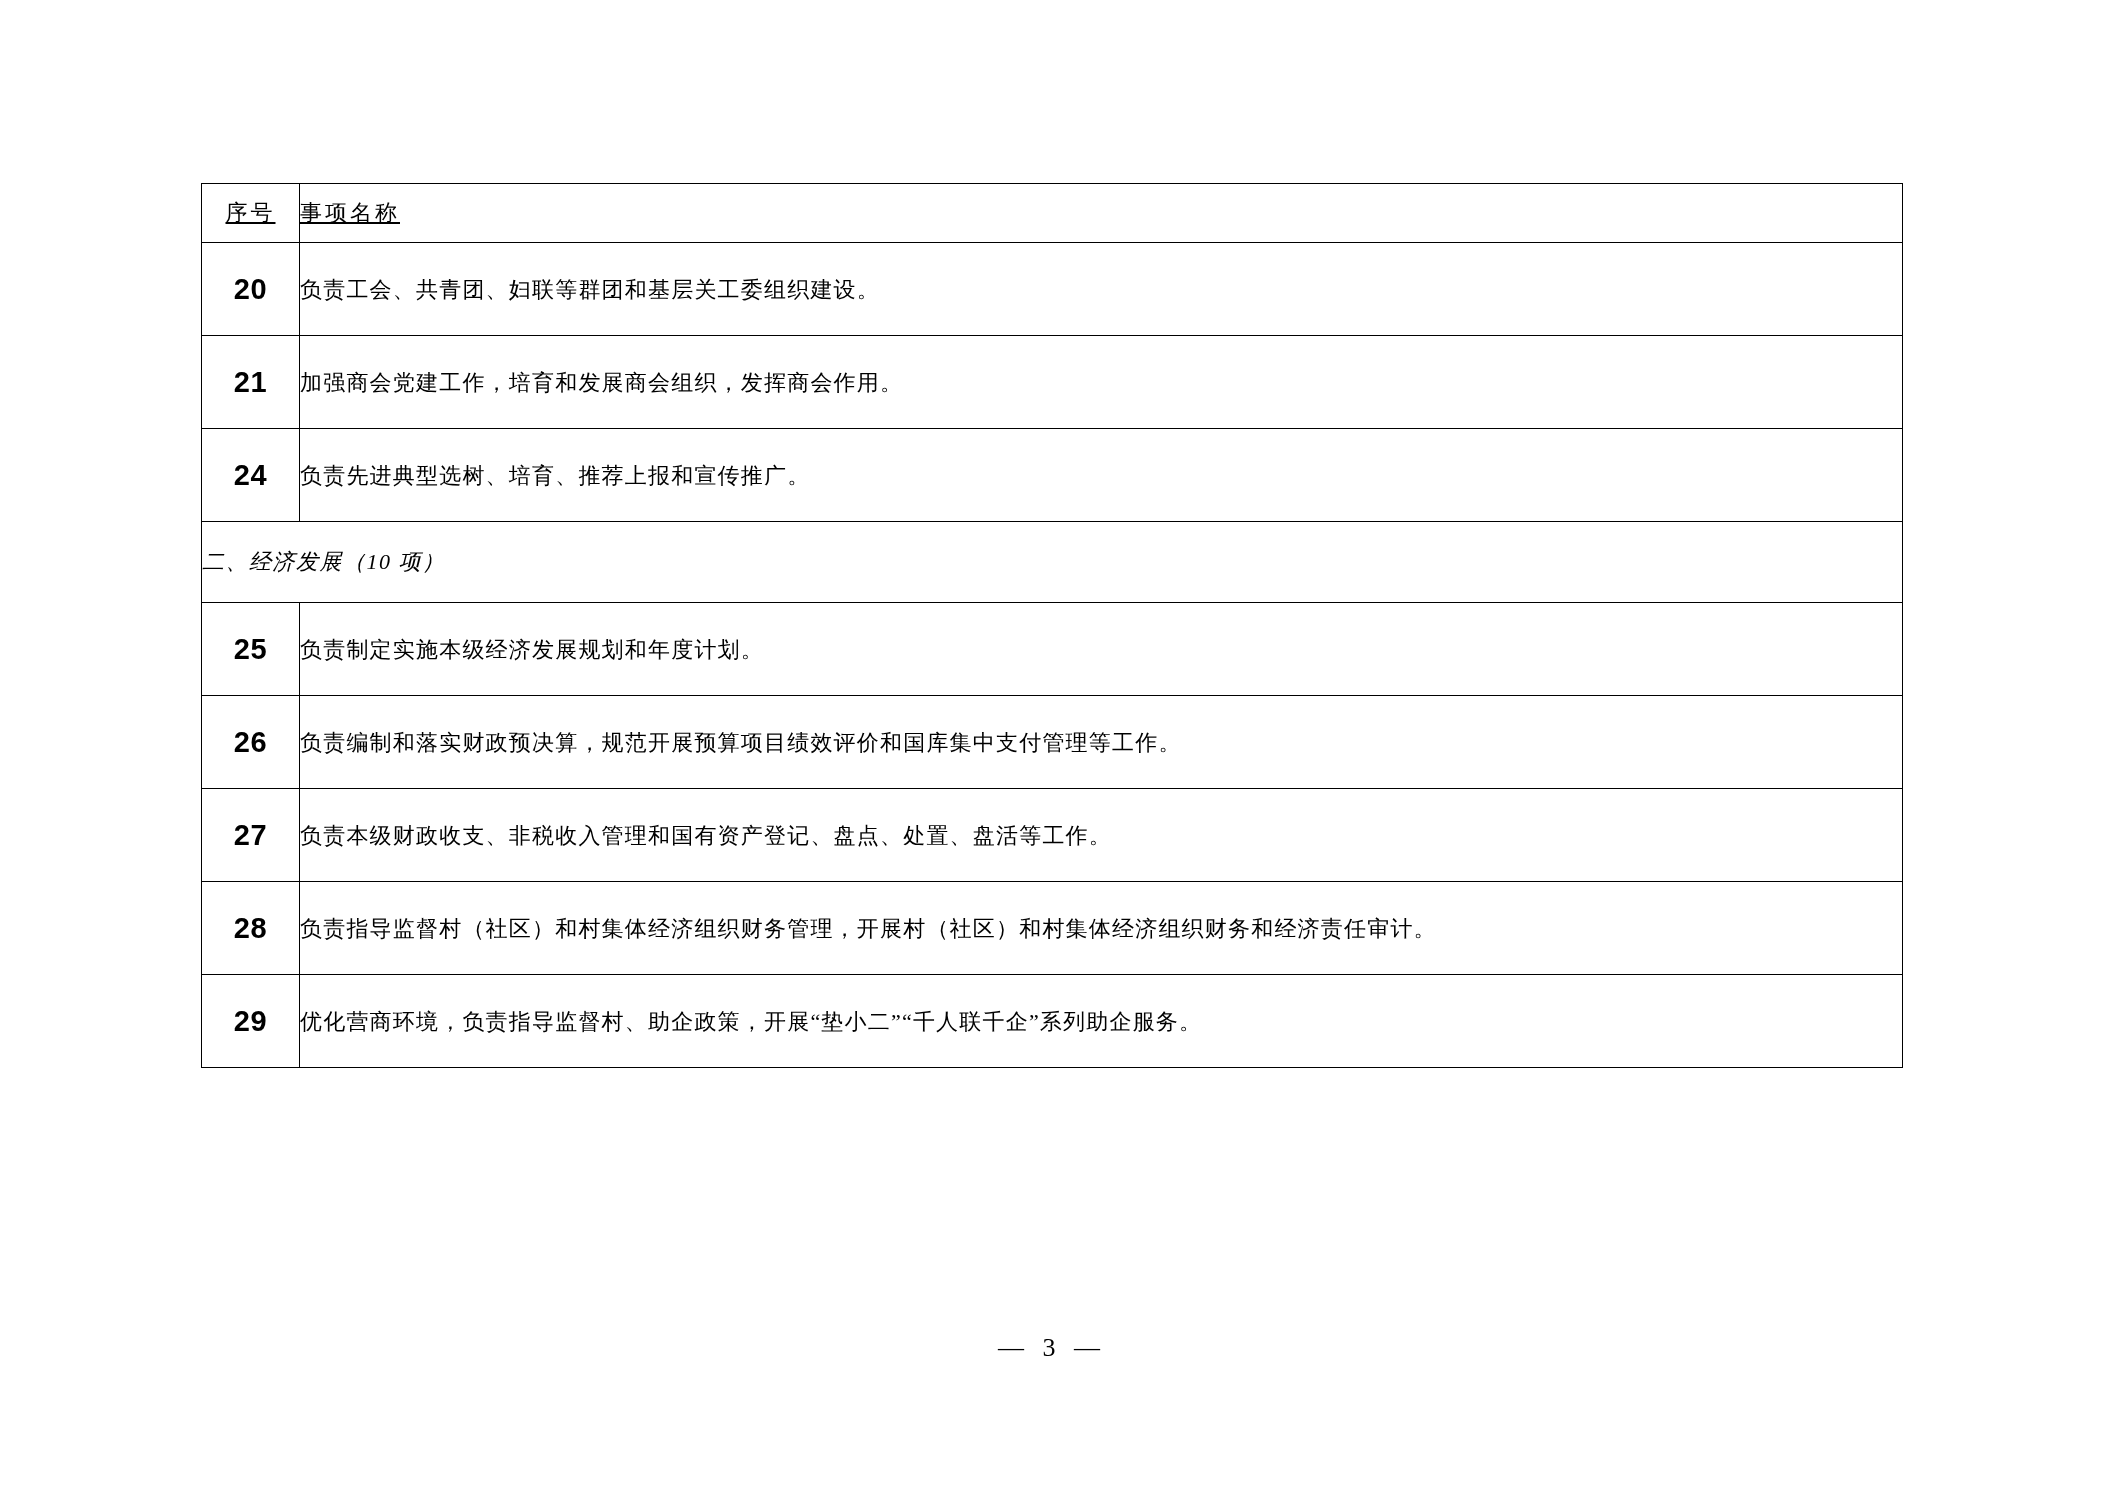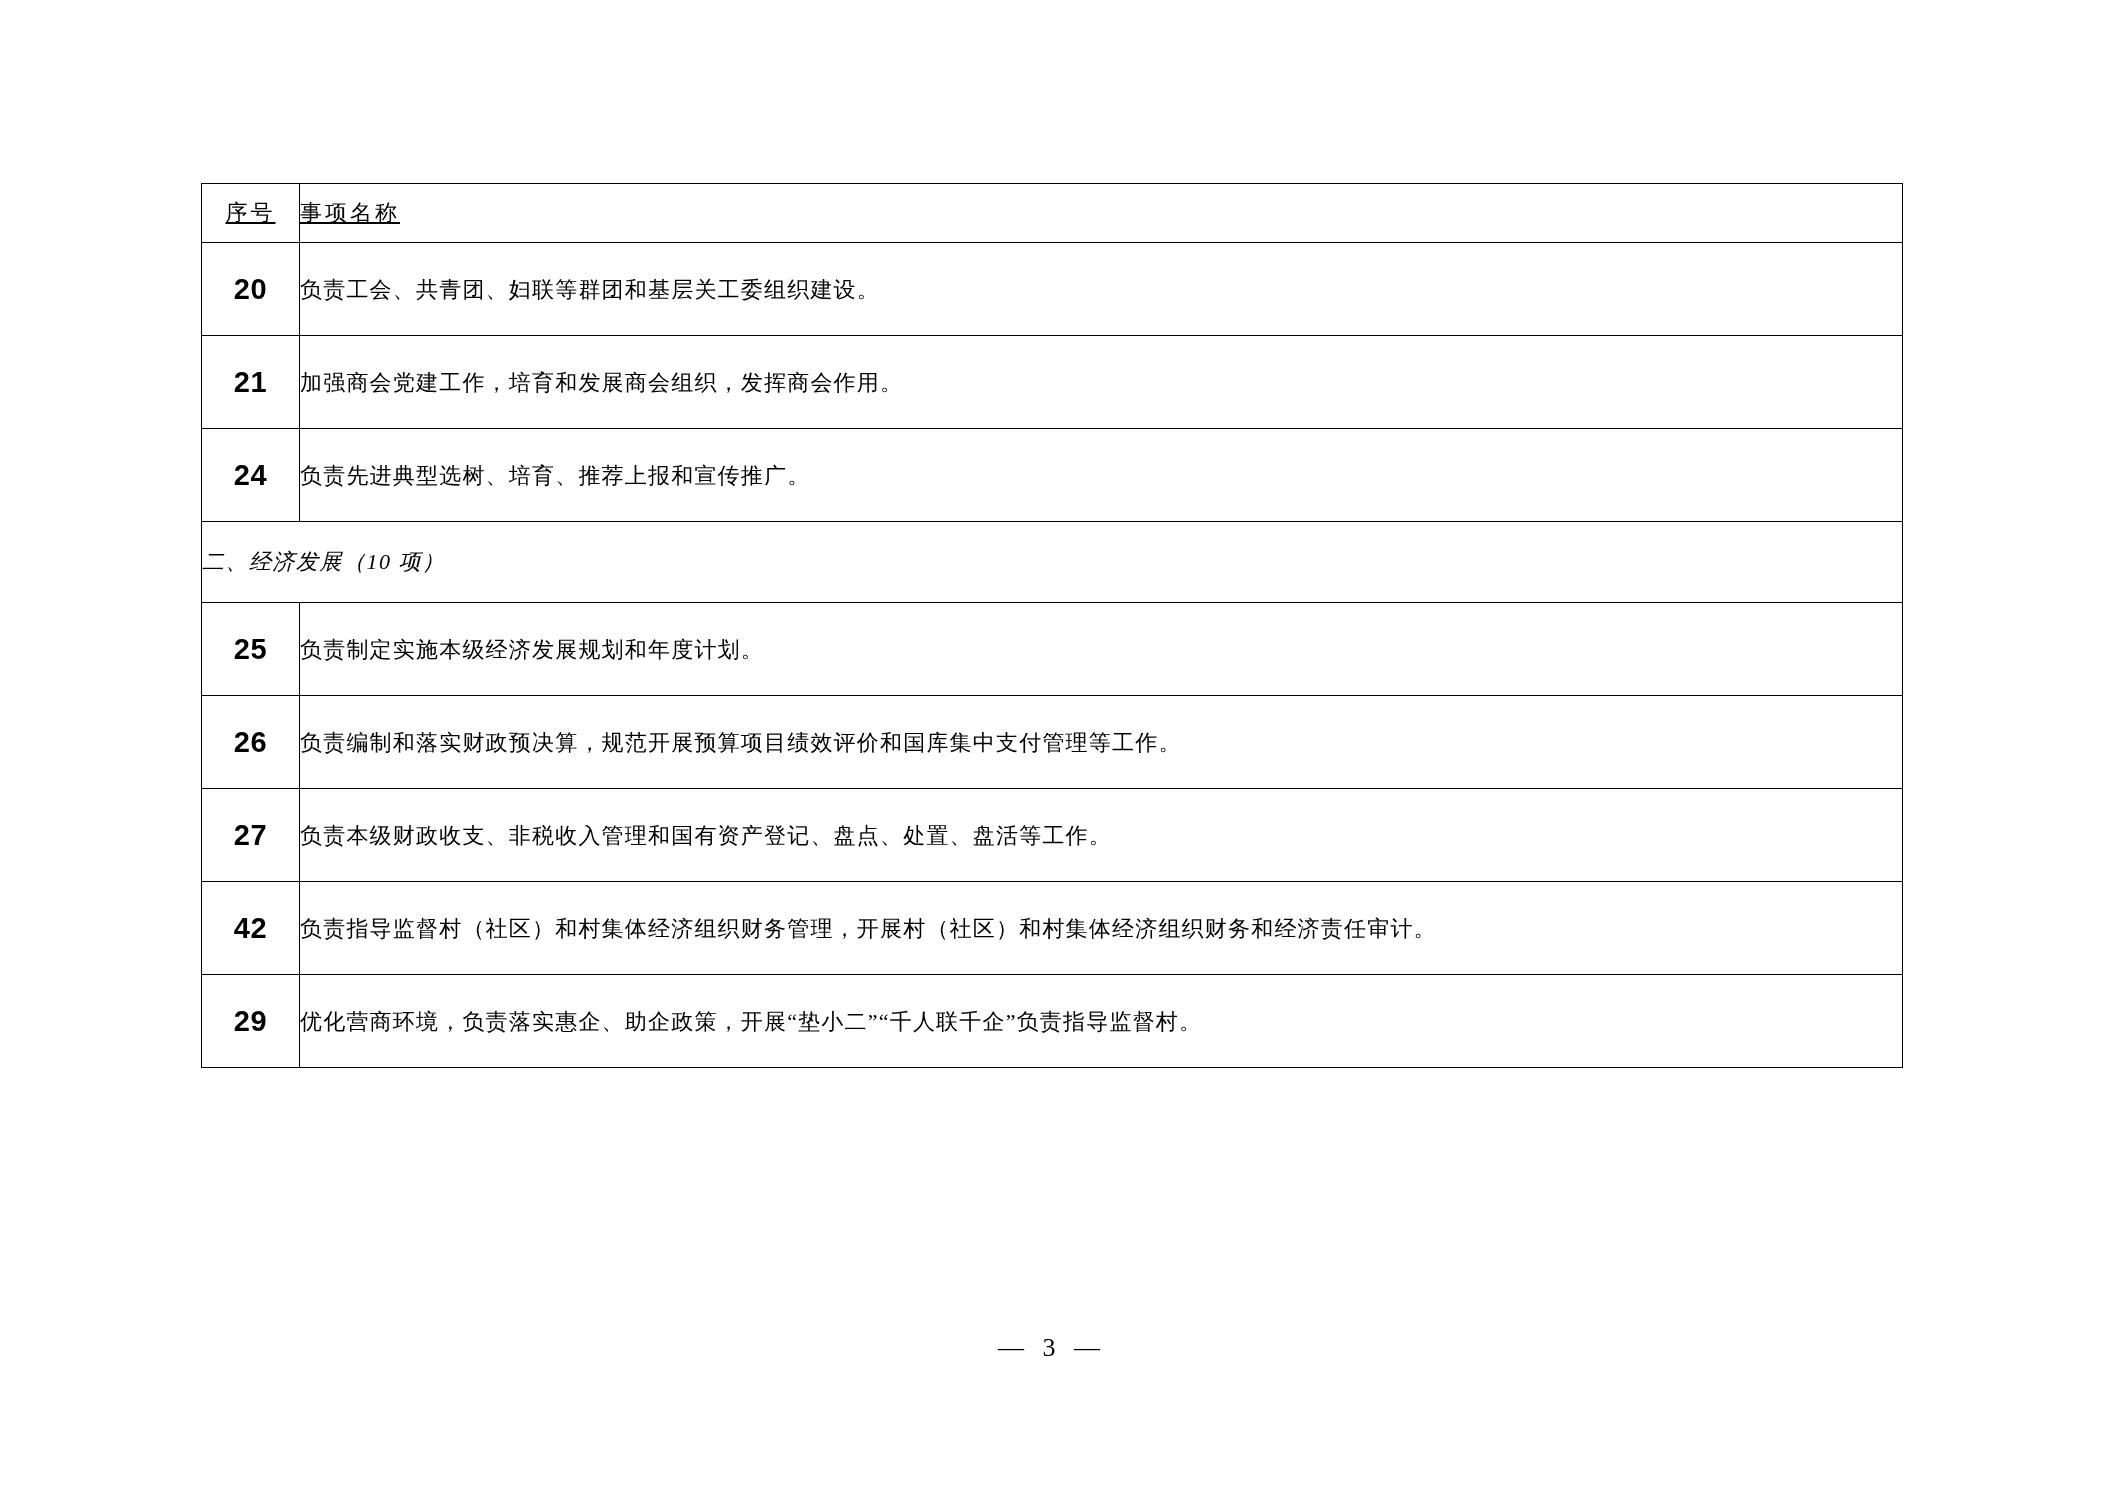--- a/index.html
+++ b/index.html
@@ -153,26 +153,26 @@
         <td class="cell-no">26</td>
         <td class="cell-name">负责编制和落实财政预决算，规范开展预算项目绩效评价和国库集中支付管理等工作。</td>
       </tr>
 
       <tr class="row-item">
         <td class="cell-no">27</td>
         <td class="cell-name">负责本级财政收支、非税收入管理和国有资产登记、盘点、处置、盘活等工作。</td>
       </tr>
 
       <tr class="row-item">
-        <td class="cell-no">42</td>
+        <td class="cell-no">28</td>
         <td class="cell-name">负责指导监督村（社区）和村集体经济组织财务管理，开展村（社区）和村集体经济组织财务和经济责任审计。</td>
       </tr>
 
       <tr class="row-item">
         <td class="cell-no">29</td>
-        <td class="cell-name">优化营商环境，负责落实惠企、助企政策，开展“垫小二”“千人联千企”负责指导监督村。</td>
+        <td class="cell-name">优化营商环境，负责指导监督村、助企政策，开展“垫小二”“千人联千企”系列助企服务。</td>
       </tr>
     </tbody>
   </table>
 
   <div class="page-number">— 3 —</div>
 
 </div>
 
 </body></html>

